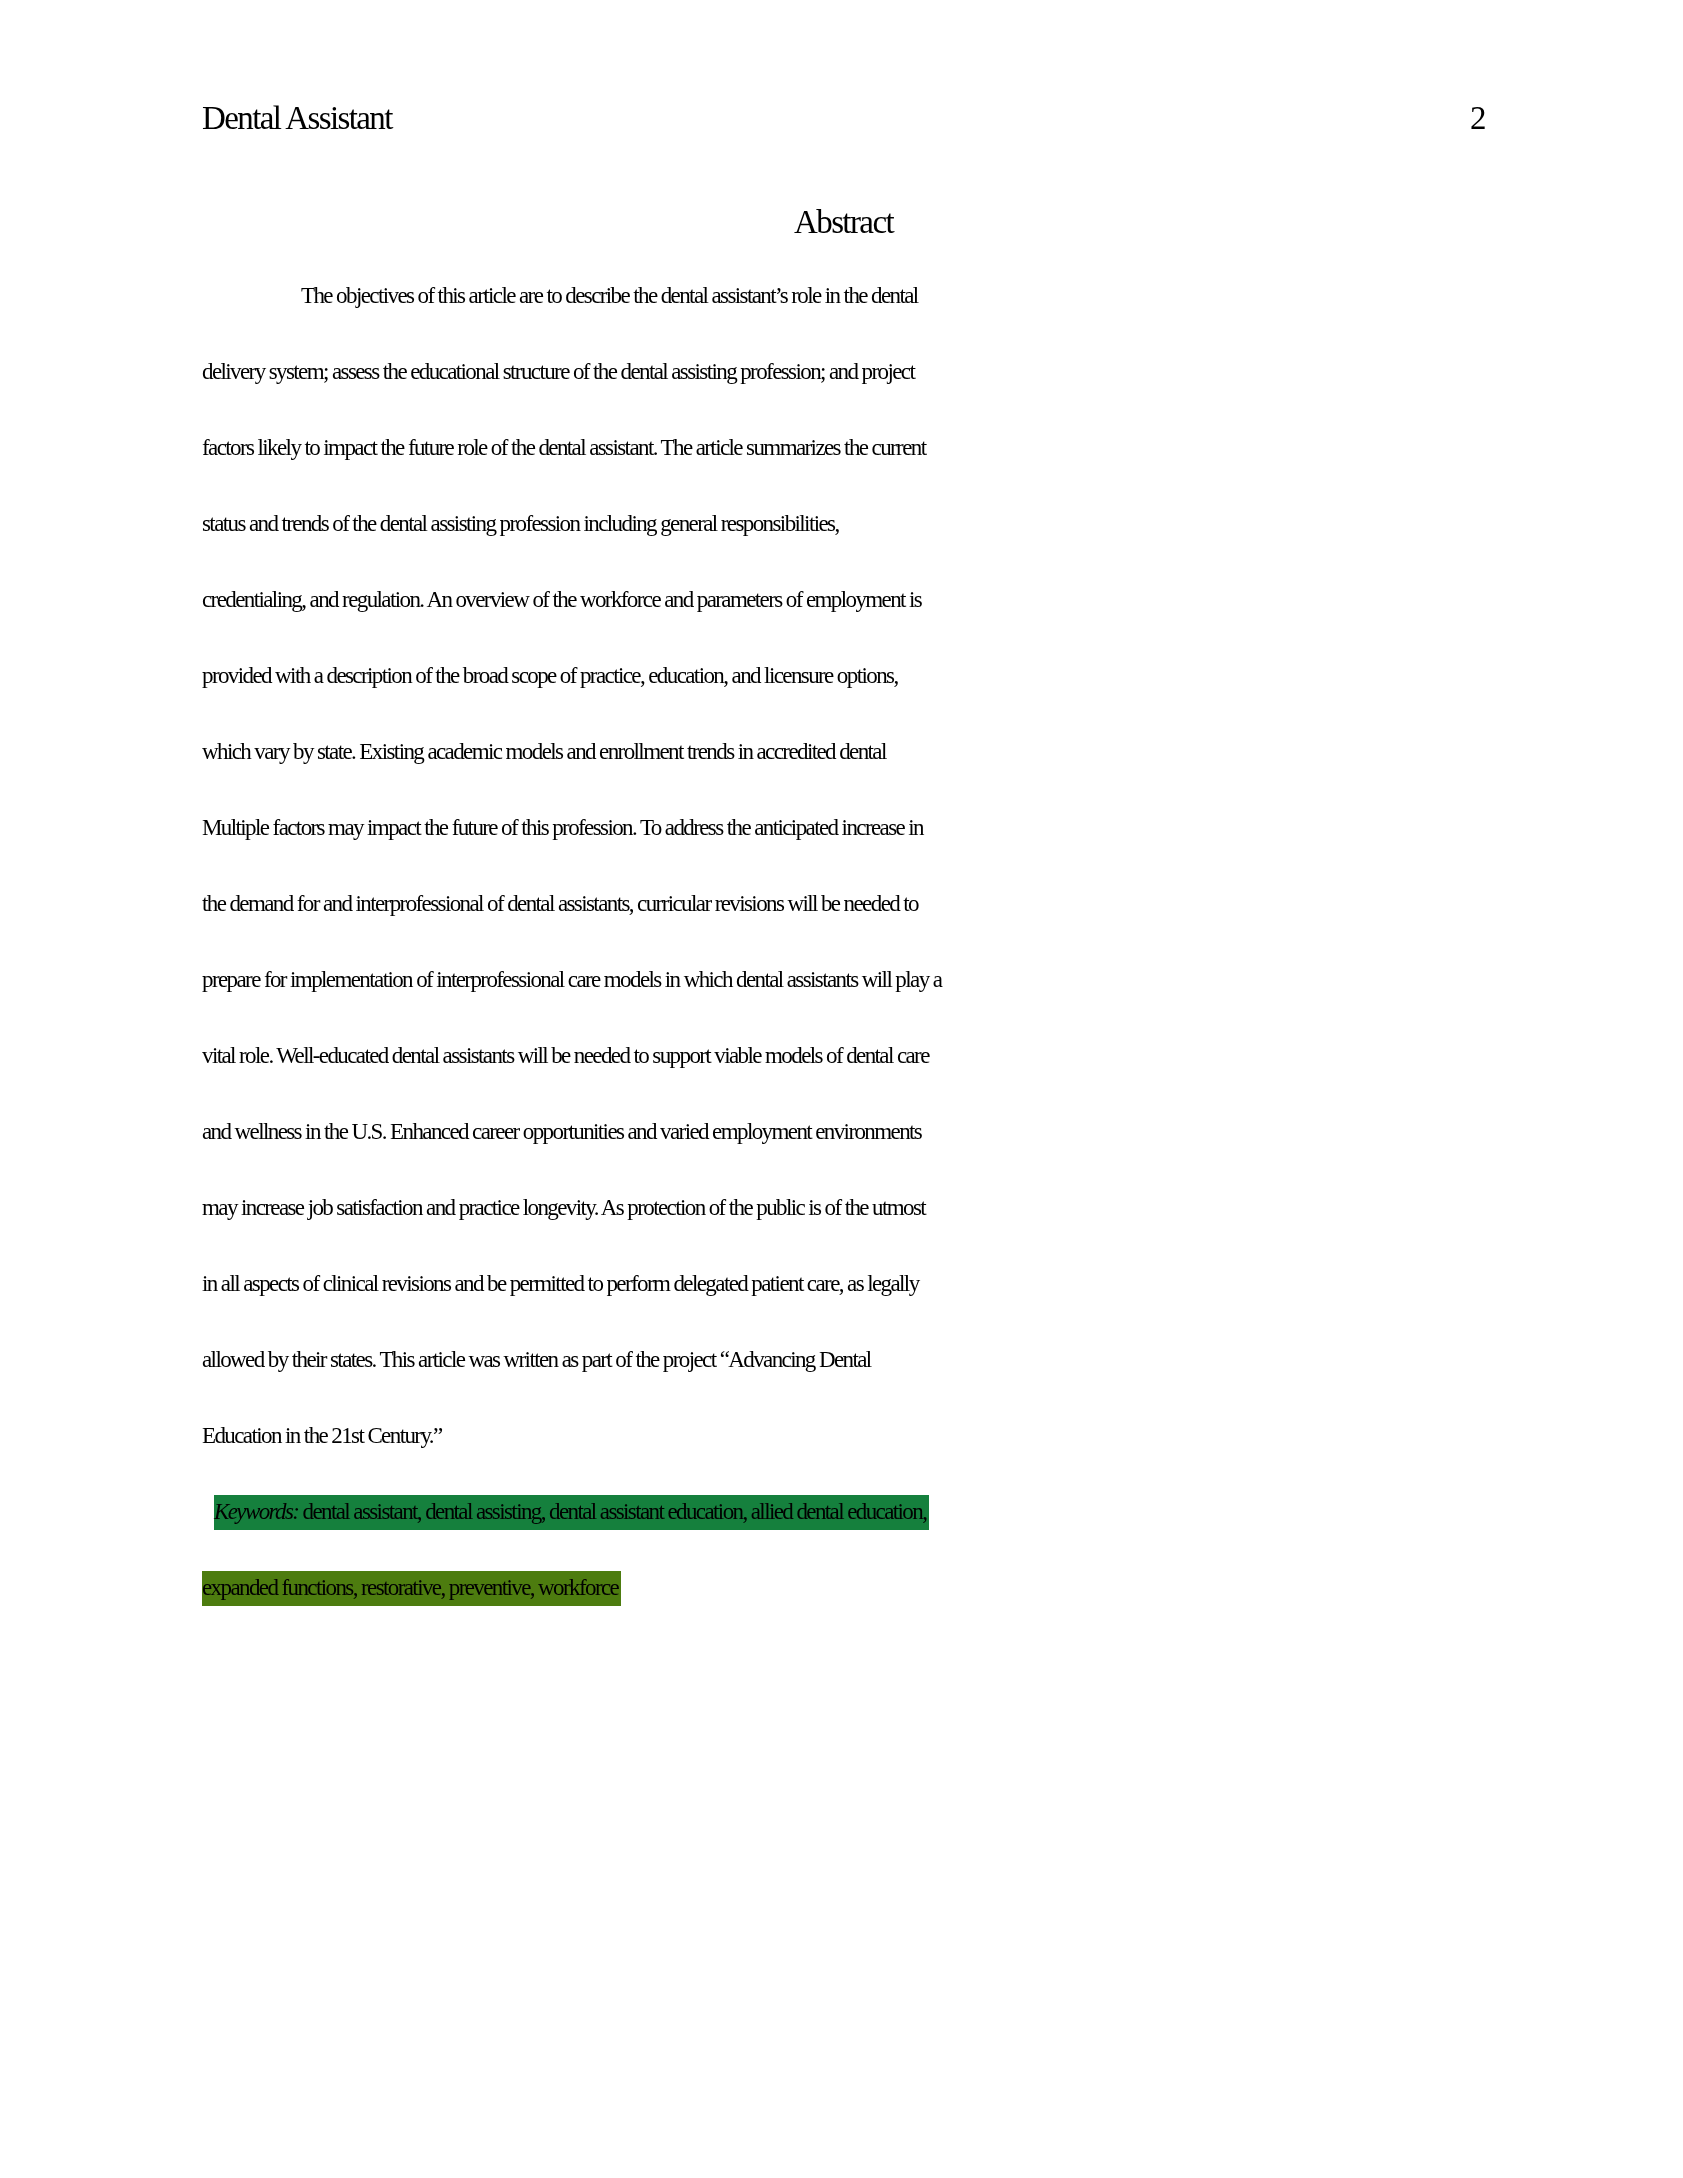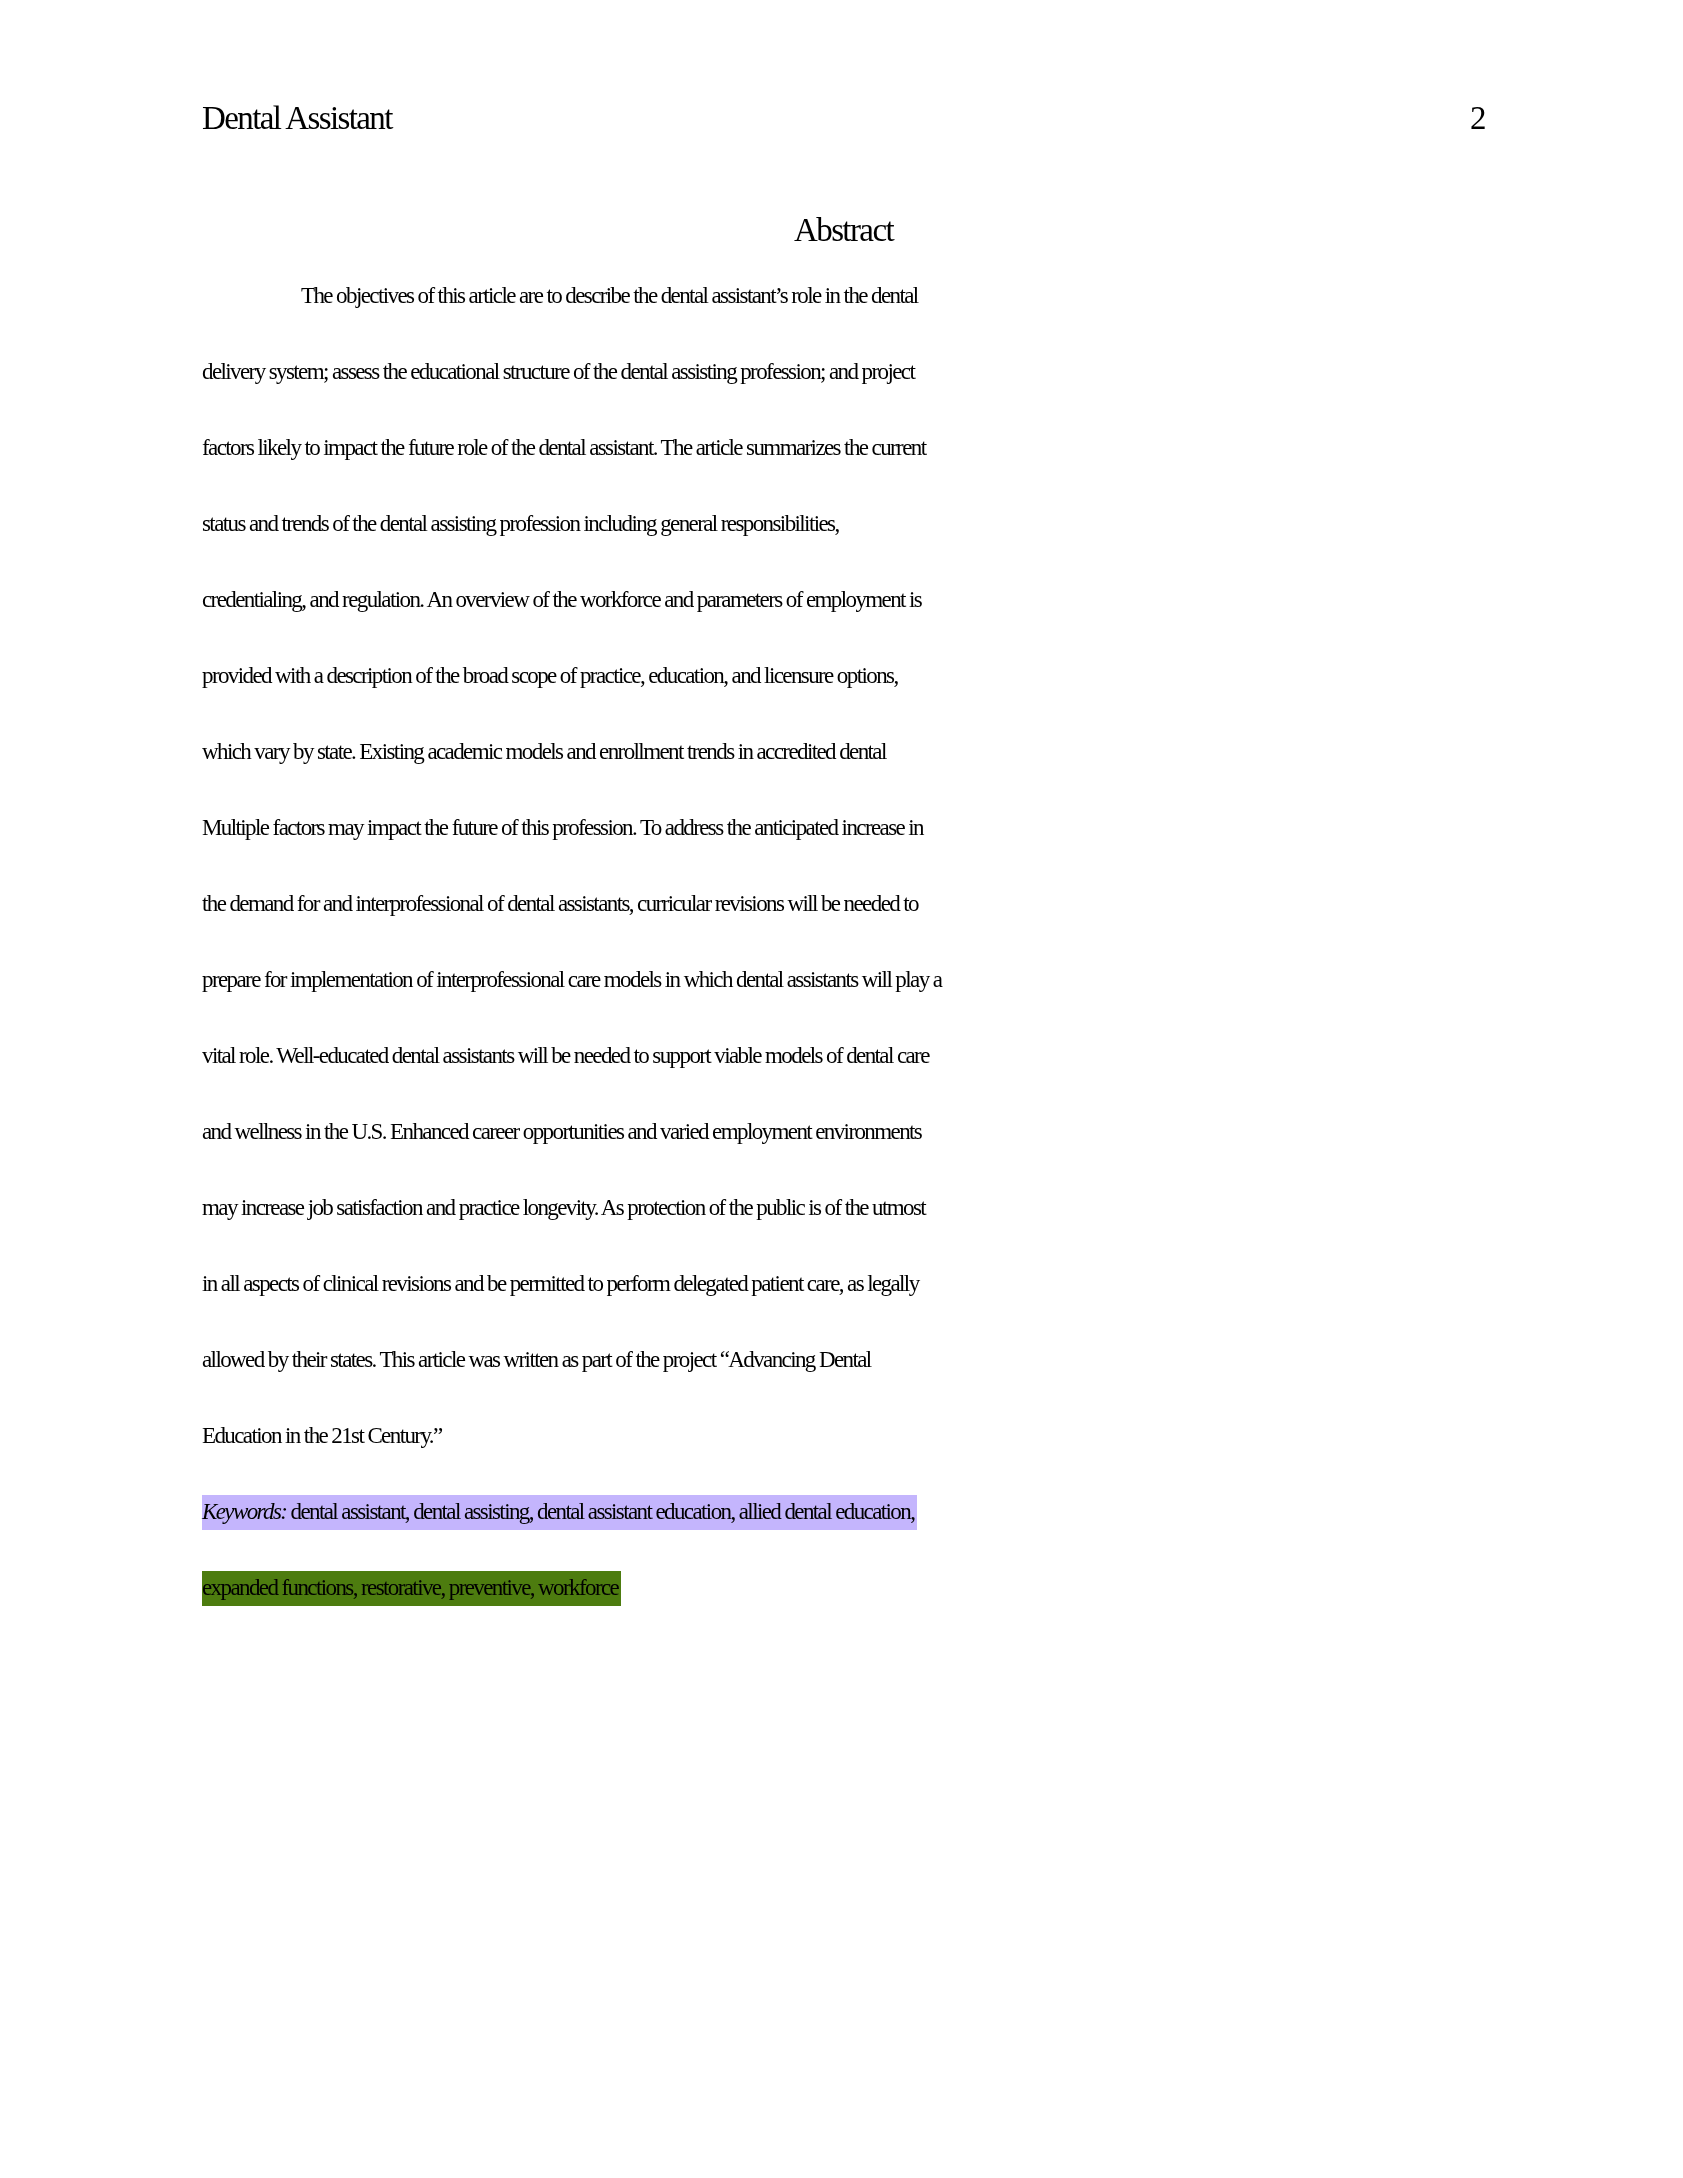--- a/index.html
+++ b/index.html
@@ -23,21 +23,21 @@
     width: 1283px;
     display: flex;
     justify-content: space-between;
     font-size: 33px;
     line-height: 40px;
     letter-spacing: -1.6px;
   }
   .section-title {
     position: absolute;
     left: 202px;
-    top: 192px;
+    top: 184px;
     width: 1283px;
     text-align: center;
     font-size: 33px;
     line-height: 76px;
     letter-spacing: -1.6px;
   }
   .body-text {
     position: absolute;
     left: 202px;
     top: 258px;
@@ -83,21 +83,21 @@
     <div class="line">the demand for and interprofessional of dental assistants, curricular revisions will be needed to</div>
     <div class="line">prepare for implementation of interprofessional care models in which dental assistants will play a</div>
     <div class="line">vital role. Well-educated dental assistants will be needed to support viable models of dental care</div>
     <div class="line">and wellness in the U.S. Enhanced career opportunities and varied employment environments</div>
     <div class="line">may increase job satisfaction and practice longevity. As protection of the public is of the utmost</div>
     <div class="line">in all aspects of clinical revisions and be permitted to perform delegated patient care, as legally</div>
     <div class="line">allowed by their states. This article was written as part of the project “Advancing Dental</div>
     <div class="line">Education in the 21st Century.”</div>
 
     <div class="line">
-      <span class="hl" style="background-color: #c4b5fd;"><span class="kw-label">Keywords:</span><span> dental assistant, dental assisting, dental assistant education, allied dental education,</span></span>
+      <span class="hl" style="background-color: #15803d; margin-left: 12px;"><span class="kw-label">Keywords:</span><span> dental assistant, dental assisting, dental assistant education, allied dental education,</span></span>
     </div>
     <div class="line">
       <span class="hl" style="background-color: #4d7c0f;"><span>expanded functions, restorative, preventive, workforce</span></span>
     </div>
   </div>
 
 </div>
 
 
 </body></html>

